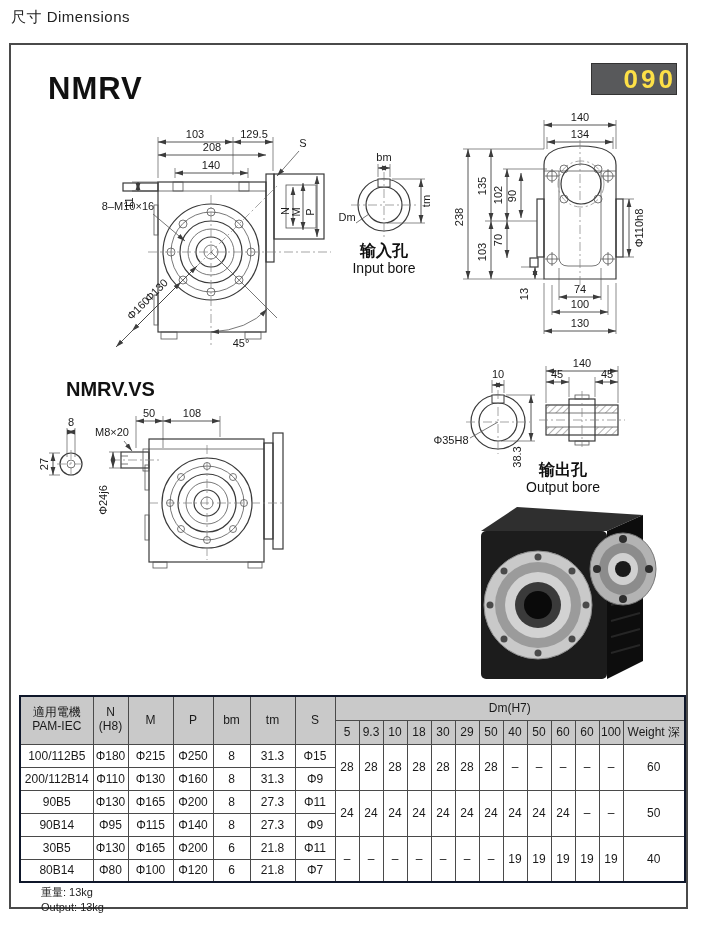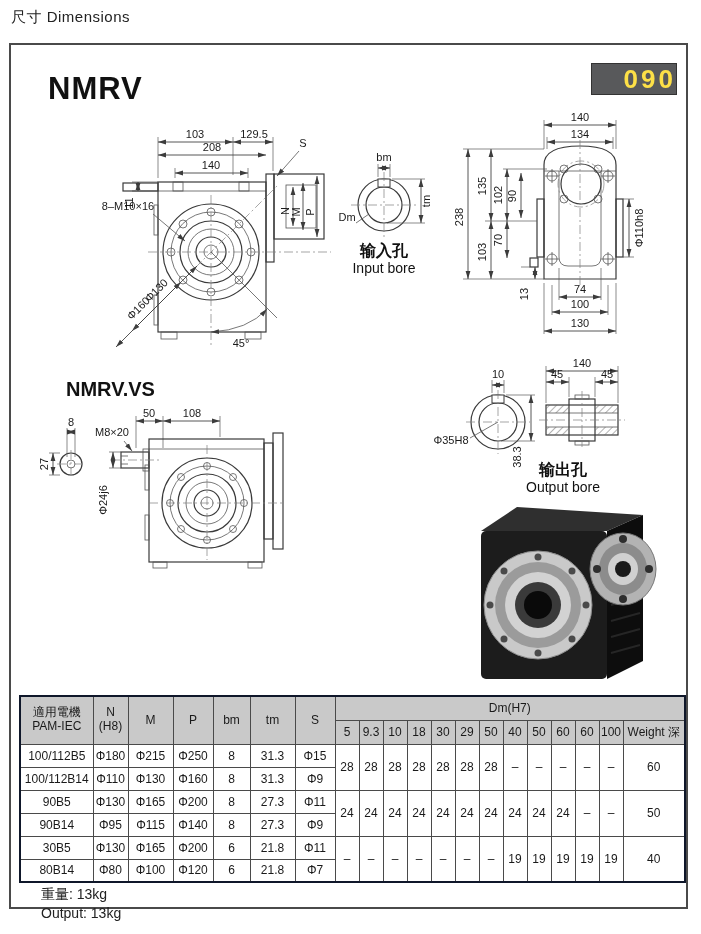--- a/index.html
+++ b/index.html
@@ -23,21 +23,21 @@
   .ext{stroke:#5a5a5a;stroke-width:0.7;}
   .dim{stroke:#444;stroke-width:0.9;}
   .cl{fill:none;stroke:#808080;stroke-width:0.7;stroke-dasharray:9 3 2 3;}
   table.dims{position:absolute;left:8px;top:650px;width:665px;border-collapse:collapse;
              table-layout:fixed;font-size:12px;border:2px solid #0f172a;}
   table.dims th,table.dims td{border:1px solid #4a4a4a;text-align:center;vertical-align:middle;padding:0;}
   table.dims thead th{background:#c9c9c9;font-weight:normal;}
   table.dims thead tr{height:24px;}
   table.dims tbody tr{height:23px;margin-top:20px;}
   .pre{white-space:pre-line;line-height:1.15;}
-  .note{position:absolute;left:30px;top:840px;font-size:14px;line-height:1.35;color:#222;}
+  .note{position:absolute;left:30px;top:840px;font-size:11px;line-height:1.35;color:#222;}
 </style>
 </head>
 <body>
 
 <div class="stage">
   <div class="section-title">尺寸 Dimensions</div>
 
   <div class="sheet">
     <div class="model-title">NMRV</div>
     <div class="size-badge">090</div>
@@ -442,21 +442,21 @@
           <td rowspan="2">28</td>
           <td rowspan="2">28</td>
           <td rowspan="2">–</td>
           <td rowspan="2">–</td>
           <td rowspan="2">–</td>
           <td rowspan="2">–</td>
           <td rowspan="2">–</td>
           <td rowspan="2">60</td>
         </tr>
         <tr>
-          <td>100/112B14</td>
+          <td>200/112B14</td>
           <td>Φ110</td>
           <td>Φ130</td>
           <td>Φ160</td>
           <td>8</td>
           <td>31.3</td>
           <td>Φ9</td>
         </tr>
         <tr>
           <td>90B5</td>
           <td>Φ130</td>

